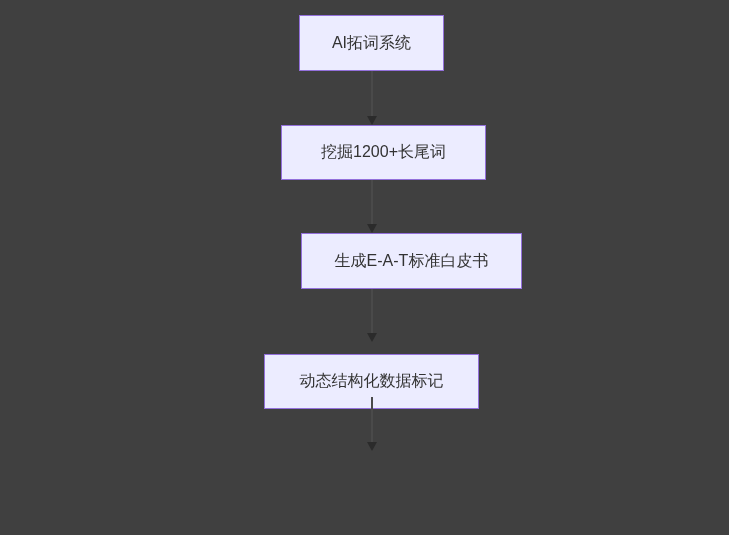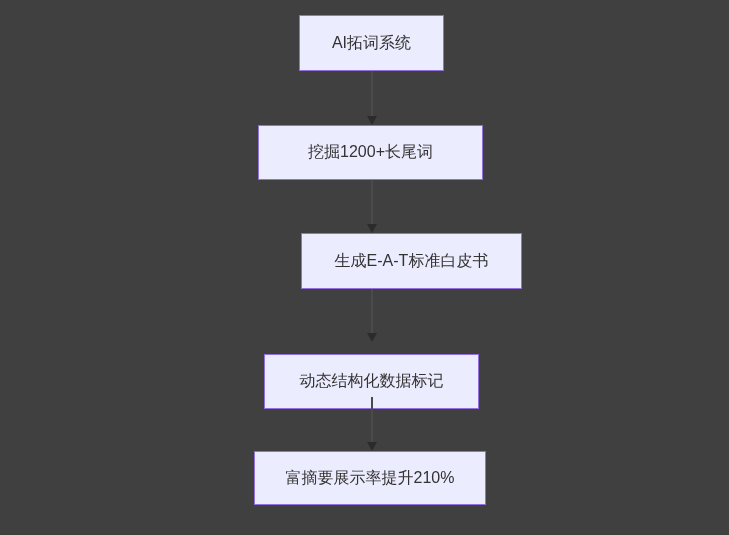--- a/index.html
+++ b/index.html
@@ -21,21 +21,21 @@
     border: 1.5px solid #9370db;
     color: #333333;
     font-size: 16px;
     display: flex;
     align-items: center;
     justify-content: center;
     text-align: center;
     white-space: nowrap;
   }
   .node-1 { left: 299px; top: 15px;  width: 145px; height: 56px; }
-  .node-2 { left: 258px; top: 125px; width: 225px; height: 55px; }
+  .node-2 { left: 281px; top: 125px; width: 205px; height: 55px; }
   .node-3 { left: 261px; top: 233px; width: 221px; height: 56px; margin-left: 40px; }
   .node-4 { left: 264px; top: 354px; width: 215px; height: 55px; }
   .node-5 { left: 254px; top: 451px; width: 232px; height: 54px; }
   .edge {
     position: absolute;
     left: 366px;
     width: 11px;
     display: flex;
     flex-direction: column;
     align-items: center;
@@ -91,17 +91,14 @@
 
   <div class="node node-4">
     <span>动态结构化数据标记</span>
   </div>
 
   <div class="edge edge-4">
     <div class="edge-line"></div>
     <div class="edge-head"></div>
   </div>
 
-  <div class="node node-5">
-    <span>富摘要展示率提升210%</span>
-  </div>
 
 </div>
 
 </body></html>

